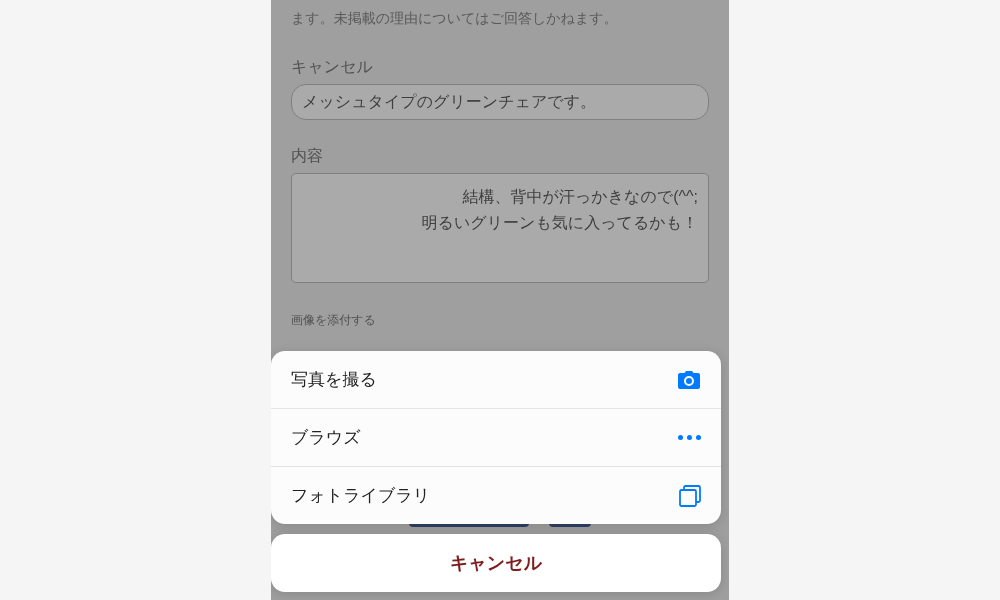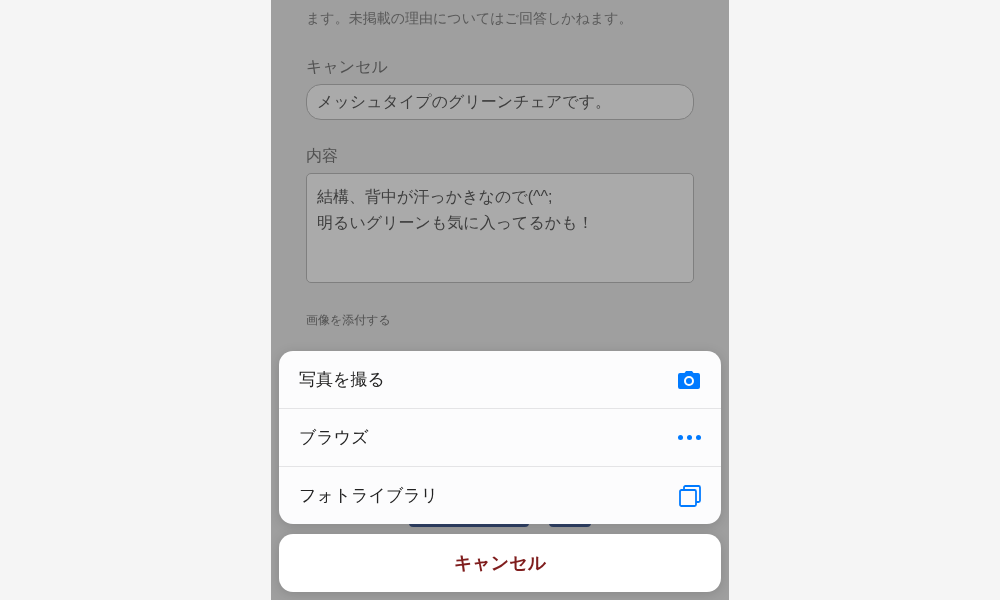--- a/index.html
+++ b/index.html
@@ -27,21 +27,21 @@
       padding: 0;
     }
     .overlay {
       position: absolute;
       inset: 0;
       background: rgba(75,75,75,0.45);
       z-index: 2;
       pointer-events: none;
     }
     .form-area {
-      padding: 0 35px;
+      padding: 0 20px;
       color: #4a4a4a;
       font-size: 15px;
     }
     .notice {
       font-size: 14px;
       color: #666;
       margin: 8px 0 28px 0;
       line-height: 1.5;
     }
     .form-group {
@@ -68,20 +68,21 @@
       height: 110px;
       border: 1px solid #aaa;
       border-radius: 5px;
       padding: 10px 10px;
       font-size: 16px;
       background: #f8f8f8;
       color: #333;
       resize: none;
       line-height: 1.6;
       font-family: inherit;
+      text-align: right;
     }
     .attach-label {
       font-size: 12px;
       color: #555;
       margin-bottom: 10px;
       display: block;
     }
     .hidden-buttons {
       display: flex;
       gap: 20px;
@@ -93,21 +94,21 @@
       width: 120px;
       height: 38px;
       border-radius: 4px;
     }
     .hidden-btn.small {
       width: 42px;
     }
     
     .action-sheet-wrap {
       position: absolute;
-      left: 8px;
+      left: 0;
       right: 8px;
       bottom: 8px;
       z-index: 10;
     }
     .action-sheet {
       background: #fcfcfd;
       border-radius: 14px;
       overflow: hidden;
       box-shadow: 0 2px 12px rgba(0,0,0,0.15);
       margin-bottom: 10px;

